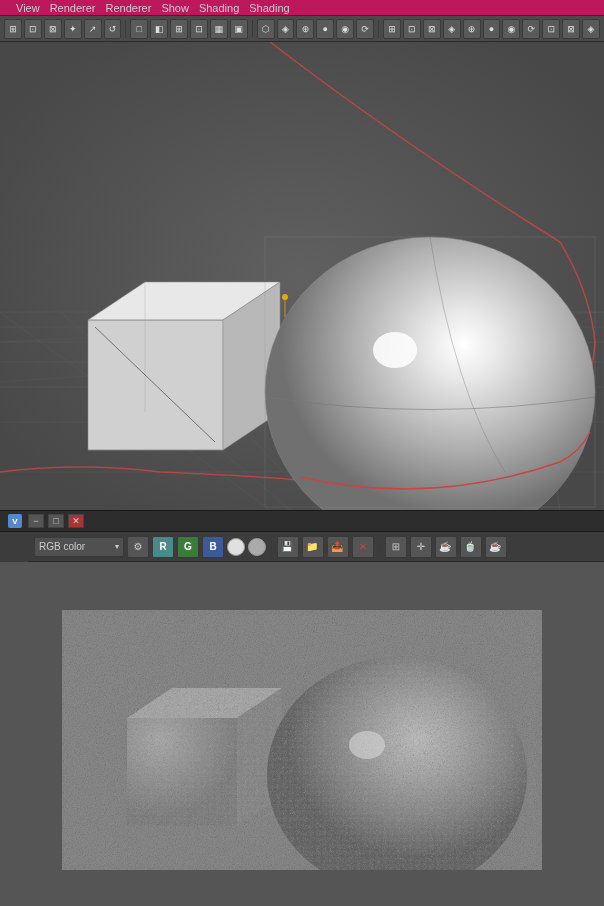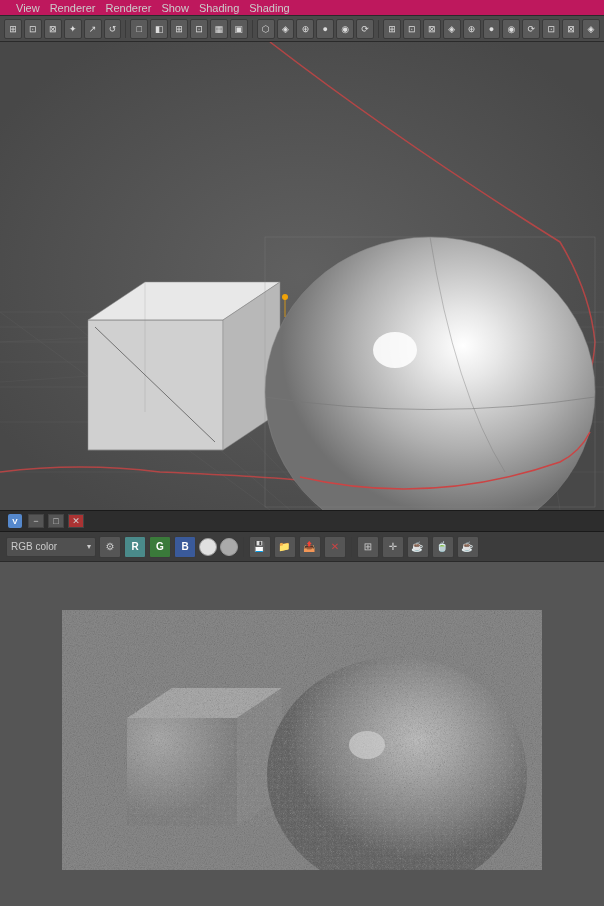--- a/index.html
+++ b/index.html
@@ -124,20 +124,21 @@
 
     
     .fb-toolbar {
       height: 30px;
       background: #3c3c3c;
       display: flex;
       align-items: center;
       padding: 0 6px;
       gap: 3px;
       border-bottom: 1px solid #2a2a2a;
+      margin-left: 28px;
     }
     .fb-dropdown {
       width: 90px;
       height: 20px;
       background: #505050;
       border: 1px solid #3a3a3a;
       border-radius: 2px;
       display: flex;
       align-items: center;
       padding: 0 4px;

